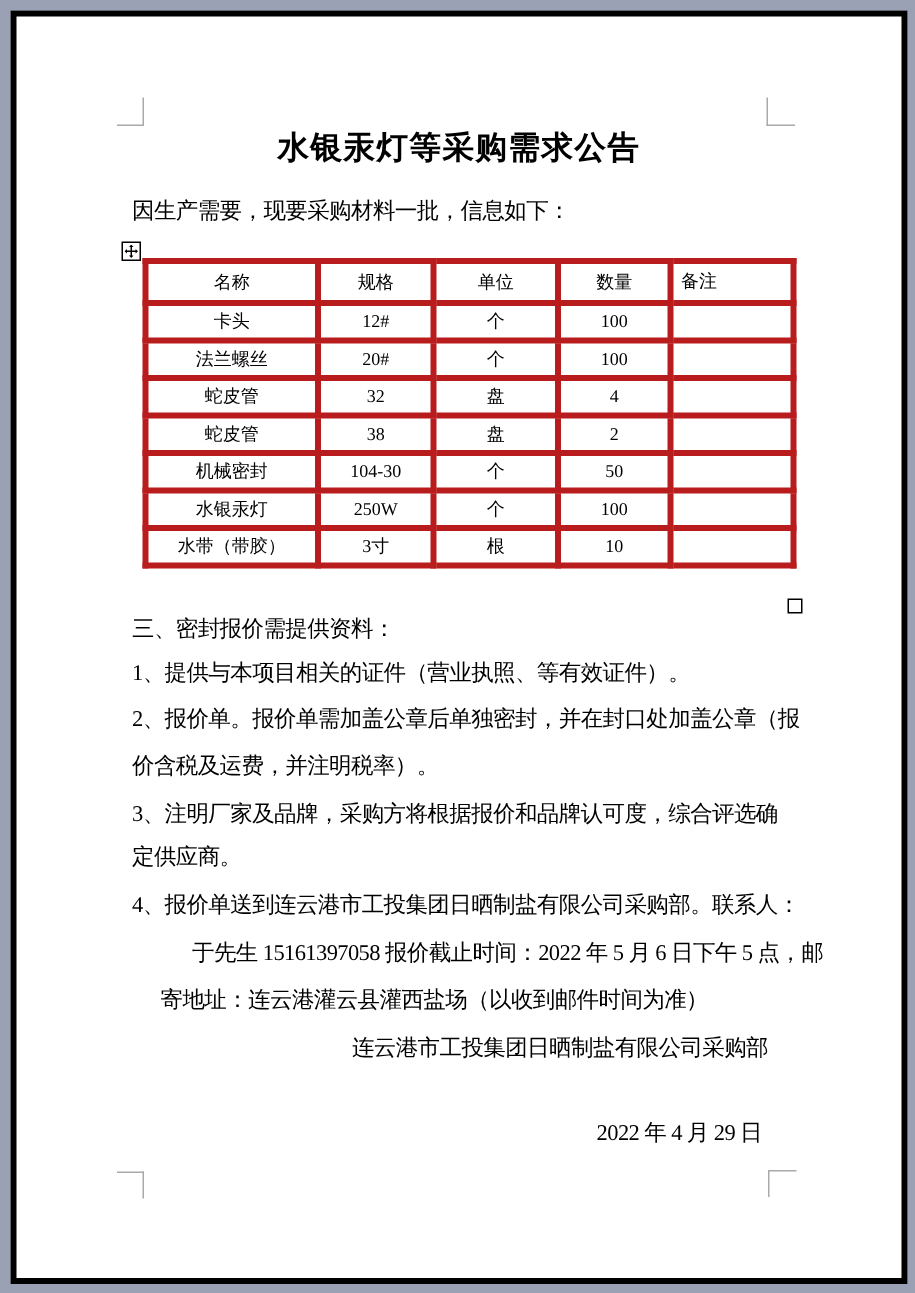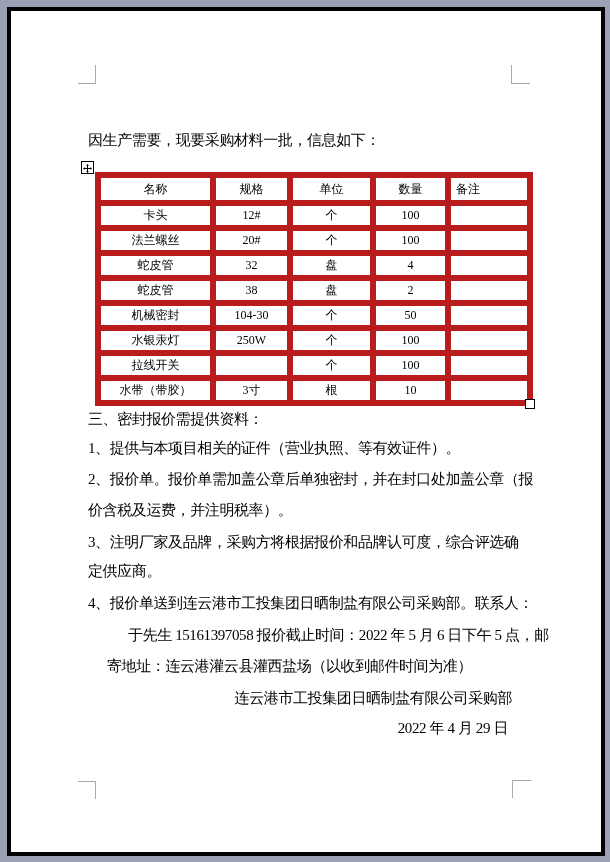--- a/index.html
+++ b/index.html
@@ -22,27 +22,27 @@
     position:absolute;left:0;right:0;top:73px;text-align:center;
     font-size:21px;font-weight:bold;letter-spacing:1px;white-space:nowrap;
   }
   .line{position:absolute;left:77px;font-size:15px;letter-spacing:-0.4px;white-space:nowrap;}
   .line.right{left:auto;text-align:right;}
   .intro{top:120px;}
   .bl0{top:399px;} .bl1{top:428px;} .bl2{top:459px;} .bl3{top:490px;}
   .bl4{top:522px;} .bl5{top:551px;} .bl6{top:583px;} .bl7{top:615px;margin-left:40px;}
   .bl8{top:646px;margin-left:19px;}
   .sig1{top:678px;right:89px;}
-  .sig2{top:708px;right:93px;}
+  .sig2{top:735px;right:93px;}
   table.items{
     position:absolute;left:84px;top:161px;border-collapse:collapse;table-layout:fixed;
     font-size:12px;
   }
   table.items td,table.items th{
-    border:6px solid #b91c1c;padding:0;text-align:center;vertical-align:middle;
+    border:4px solid #b91c1c;padding:0;text-align:center;vertical-align:middle;
     font-weight:normal;overflow:hidden;white-space:nowrap;
   }
   table.items tr{height:25px;}
   table.items tr.hdr{height:28px;}
   table.items th.remark{ text-align:left;vertical-align:top;padding:3px 0 0 5px;}
   .move-handle{
     position:absolute;left:70px;top:150px;width:13px;height:13px;box-sizing:border-box;
     background:#fff;border:1px solid #000;display:flex;align-items:center;justify-content:center;
   }
   .resize-handle{
@@ -53,20 +53,21 @@
 </head>
 <body>
 
 <div class="page">
 
   <div class="crop crop-tl"></div>
   <div class="crop crop-tr"></div>
   <div class="crop crop-bl"></div>
   <div class="crop crop-br"></div>
 
+  <div class="doc-title">水银汞灯等采购需求公告</div>
   <div class="line intro">因生产需要，现要采购材料一批，信息如下：</div>
 
   <div class="move-handle">
     <span>
       <svg width="9" height="9" viewBox="0 0 11 11">
         <path d="M5.5 0 L7.3 2 H6.1 V4.9 H9 V3.7 L11 5.5 L9 7.3 V6.1 H6.1 V9 H7.3 L5.5 11 L3.7 9 H4.9 V6.1 H2 V7.3 L0 5.5 L2 3.7 V4.9 H4.9 V2 H3.7 Z" fill="#000"></path>
       </svg>
     </span>
   </div>
 
@@ -124,27 +125,20 @@
         <td></td>
       </tr>
       <tr>
         <td>水银汞灯</td>
         <td>250W</td>
         <td>个</td>
         <td>100</td>
         <td></td>
       </tr>
       <tr>
-        <td>拉线开关</td>
-        <td></td>
-        <td>个</td>
-        <td>100</td>
-        <td></td>
-      </tr>
-      <tr>
         <td>水带（带胶）</td>
         <td>3寸</td>
         <td>根</td>
         <td>10</td>
         <td></td>
       </tr>
     </tbody>
   </table>
 
   <div class="resize-handle"></div>

